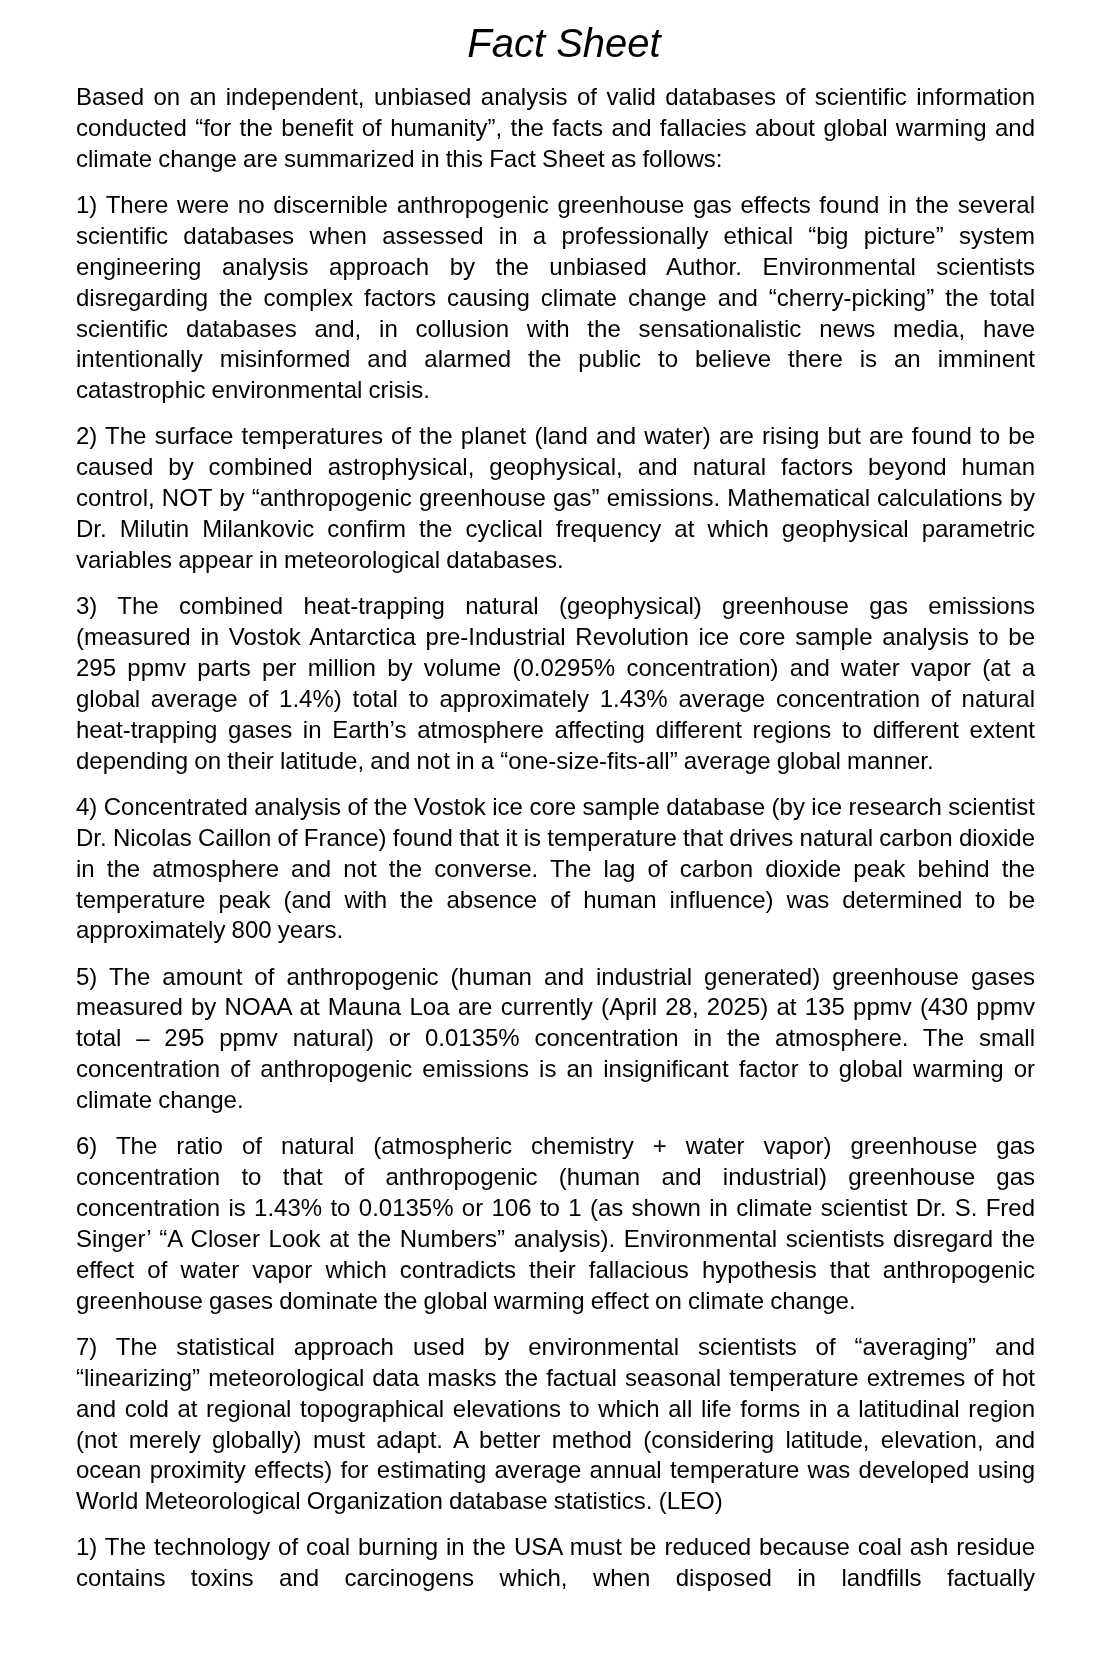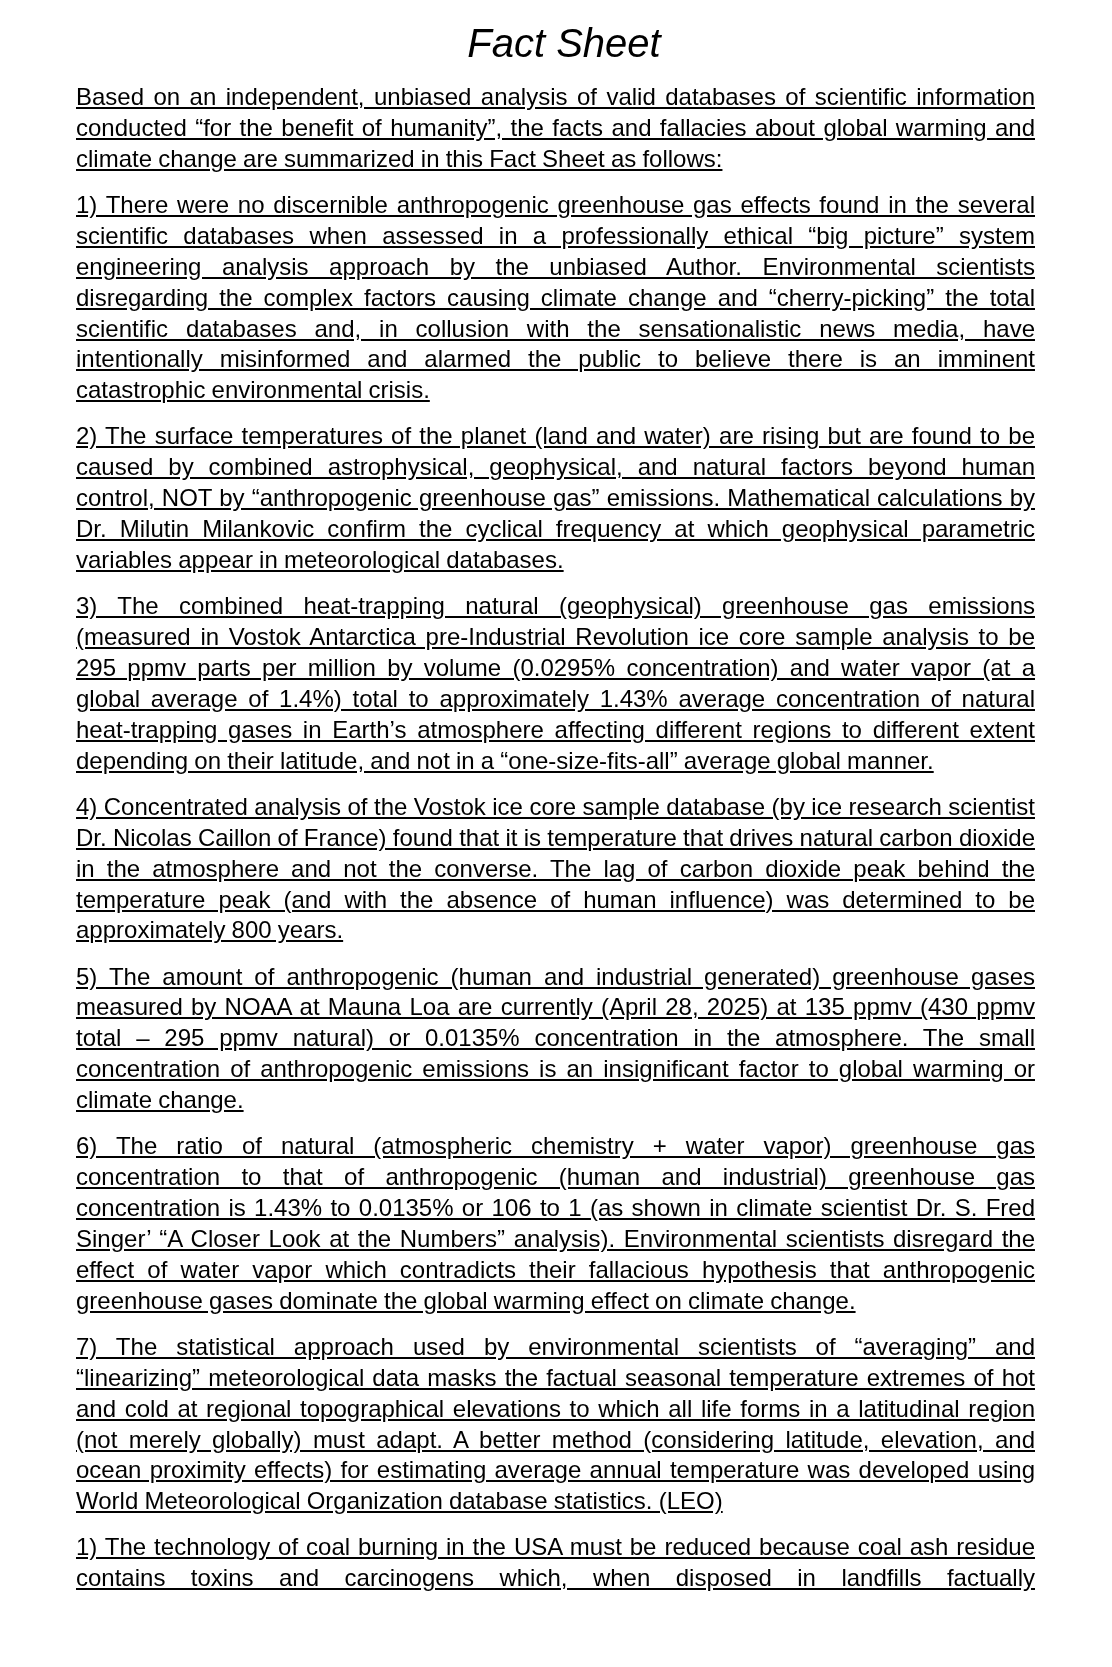--- a/index.html
+++ b/index.html
@@ -33,21 +33,20 @@
       line-height: 48px;
       font-weight: normal;
       margin: 8px;
       font-style: italic;
     }
     .body-text {
       position: absolute;
       left: 76px;
       top: 82px;
       width: 959px;
-      text-decoration: underline;
     }
     .para {
       margin: 0 0 15.2px 0;
       font-size: 24px;
       line-height: 30.9px;
       text-align: justify;
       text-align-last: left;
       hyphens: none;
       word-spacing: -0.5px;
     }

